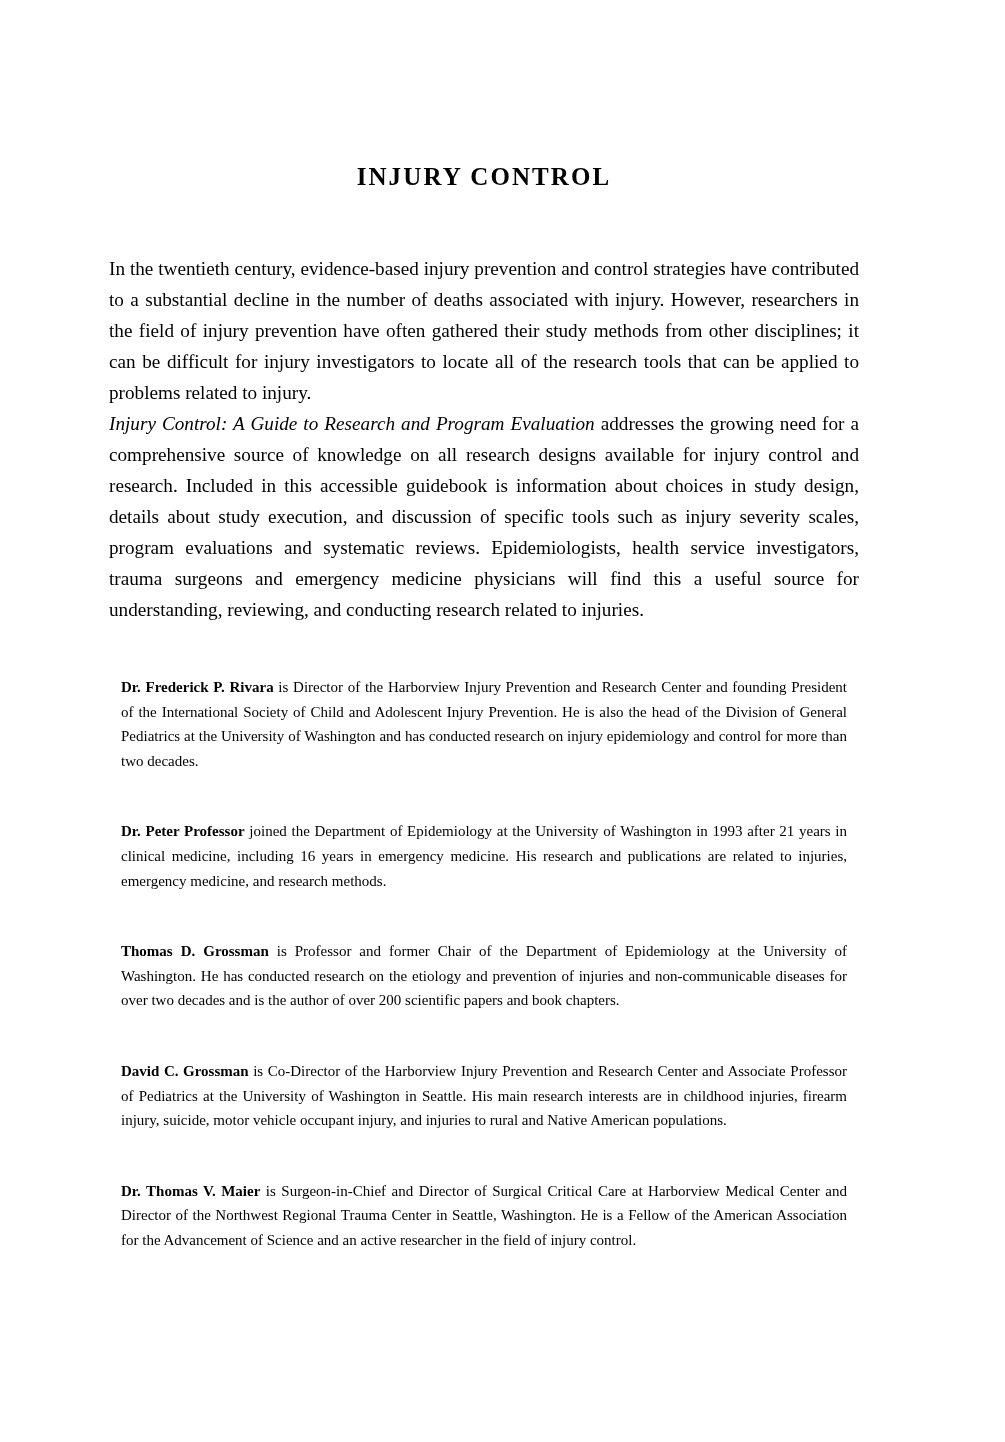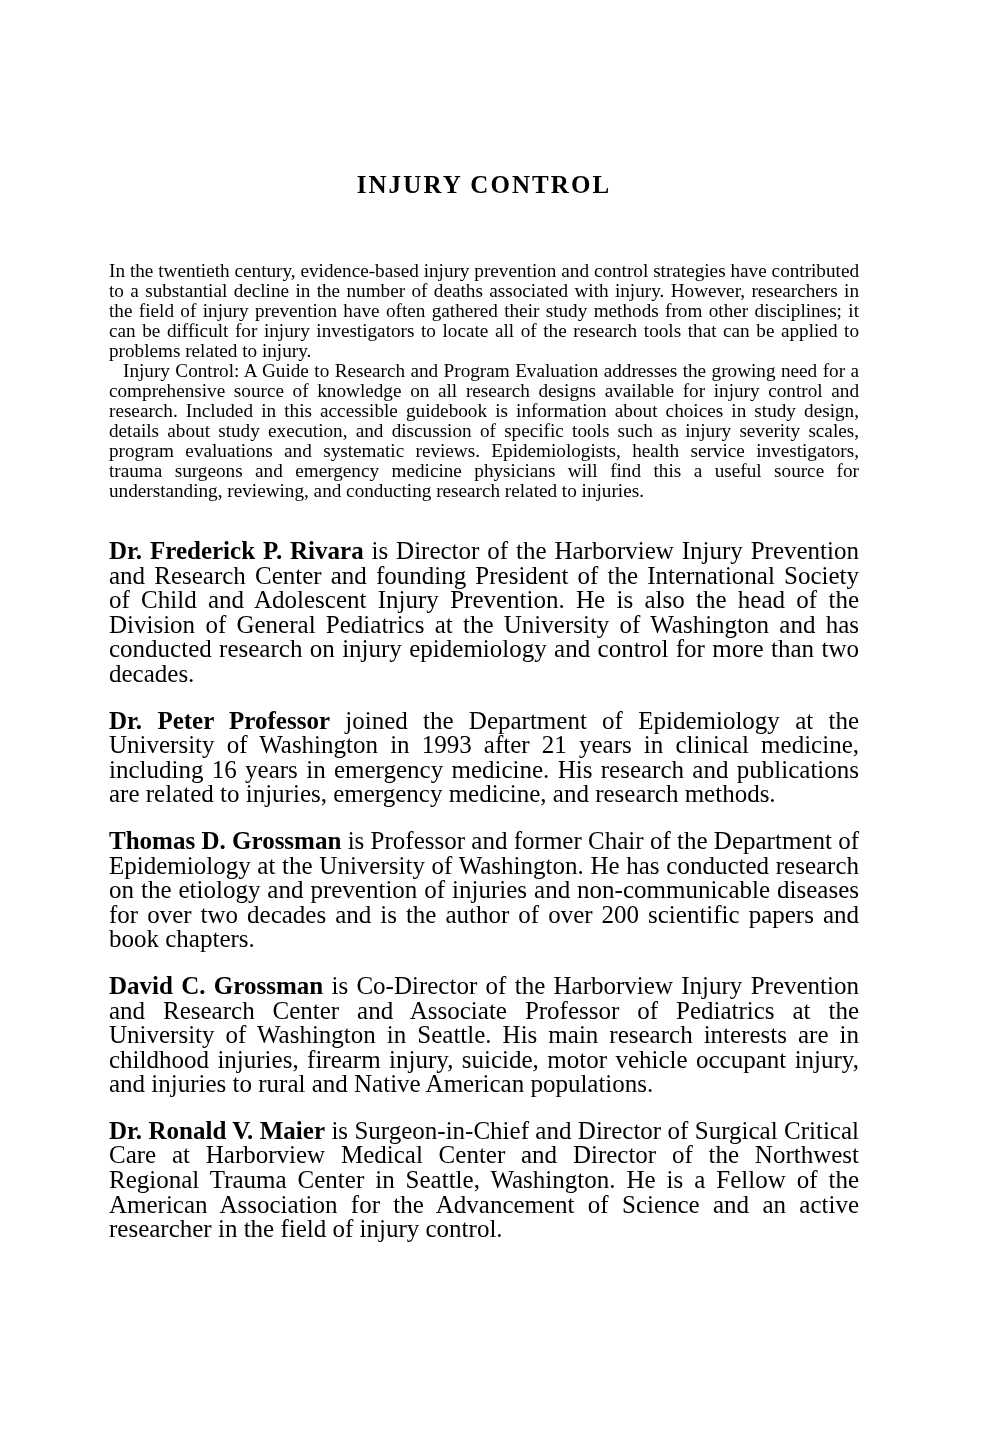--- a/index.html
+++ b/index.html
@@ -19,69 +19,69 @@
   .page {
     position: relative;
     width: 1005px;
     height: 1442px;
     background: #ffffff;
   }
 
   .content {
     position: absolute;
     left: 109px;
-    top: 8px;
+    top: 0;
     width: 750px;
   }
 
   .book-title {
     margin: 0;
     padding: 0;
     text-align: center;
     font-weight: bold;
     font-size: 25px;
     letter-spacing: 2.1px;
     line-height: 30px;
     padding-top: 162px;
     white-space: nowrap;
   }
 
   .blurb {
     margin: 0;
     padding: 0;
     font-size: 19.2px;
-    line-height: 20px;
+    line-height: 31px;
     text-align: justify;
     text-justify: inter-word;
     hyphens: manual;
   }
 
   .blurb-block {
     padding-top: 61px;
   }
 
   .bio {
-    margin: 0;
+    margin: 12px;
     padding: 0;
-    font-size: 25px;
+    font-size: 15px;
     line-height: 24.6px;
     text-align: justify;
     text-justify: inter-word;
   }
 
   .bio-block {
     padding-top: 22px;
   }
 
   .first-bio-block {
     padding-top: 38px;
   }
 
   .title-italic {
-    margin-left: 14px;
+    font-style: italic;
   }
 
   .name-bold {
     font-weight: bold;
   }
 
   
 </style>
 </head>
 <body>
@@ -106,17 +106,17 @@
 
     <div class="bio-block">
       <p class="bio"><span class="name-bold">Thomas D. Grossman</span><span> is Professor and former Chair of the Department of Epidemiology at the University of Washington. He has conducted research on the etiology and prevention of injuries and non-communicable diseases for over two decades and is the author of over 200 scientific papers and book chapters.</span></p>
     </div>
 
     <div class="bio-block">
       <p class="bio"><span class="name-bold">David C. Grossman</span><span> is Co-Director of the Harborview Injury Prevention and Research Center and Associate Professor of Pediatrics at the University of Washington in Seattle. His main research interests are in childhood injuries, firearm injury, suicide, motor vehicle occupant injury, and injuries to rural and Native American populations.</span></p>
     </div>
 
     <div class="bio-block">
-      <p class="bio"><span class="name-bold">Dr. Ronald V. Maier</span><span> is Surgeon-in-Chief and Director of Surgical Critical Care at Harborview Medical Center and Director of the Northwest Regional Trauma Center in Seattle, Washington. He is a Fellow of the American Association for the Advancement of Science and an active researcher in the field of injury control.</span></p>
+      <p class="bio"><span class="name-bold">Dr. Thomas V. Maier</span><span> is Surgeon-in-Chief and Director of Surgical Critical Care at Harborview Medical Center and Director of the Northwest Regional Trauma Center in Seattle, Washington. He is a Fellow of the American Association for the Advancement of Science and an active researcher in the field of injury control.</span></p>
     </div>
 
   </div>
 </div>
 
 </body></html>

